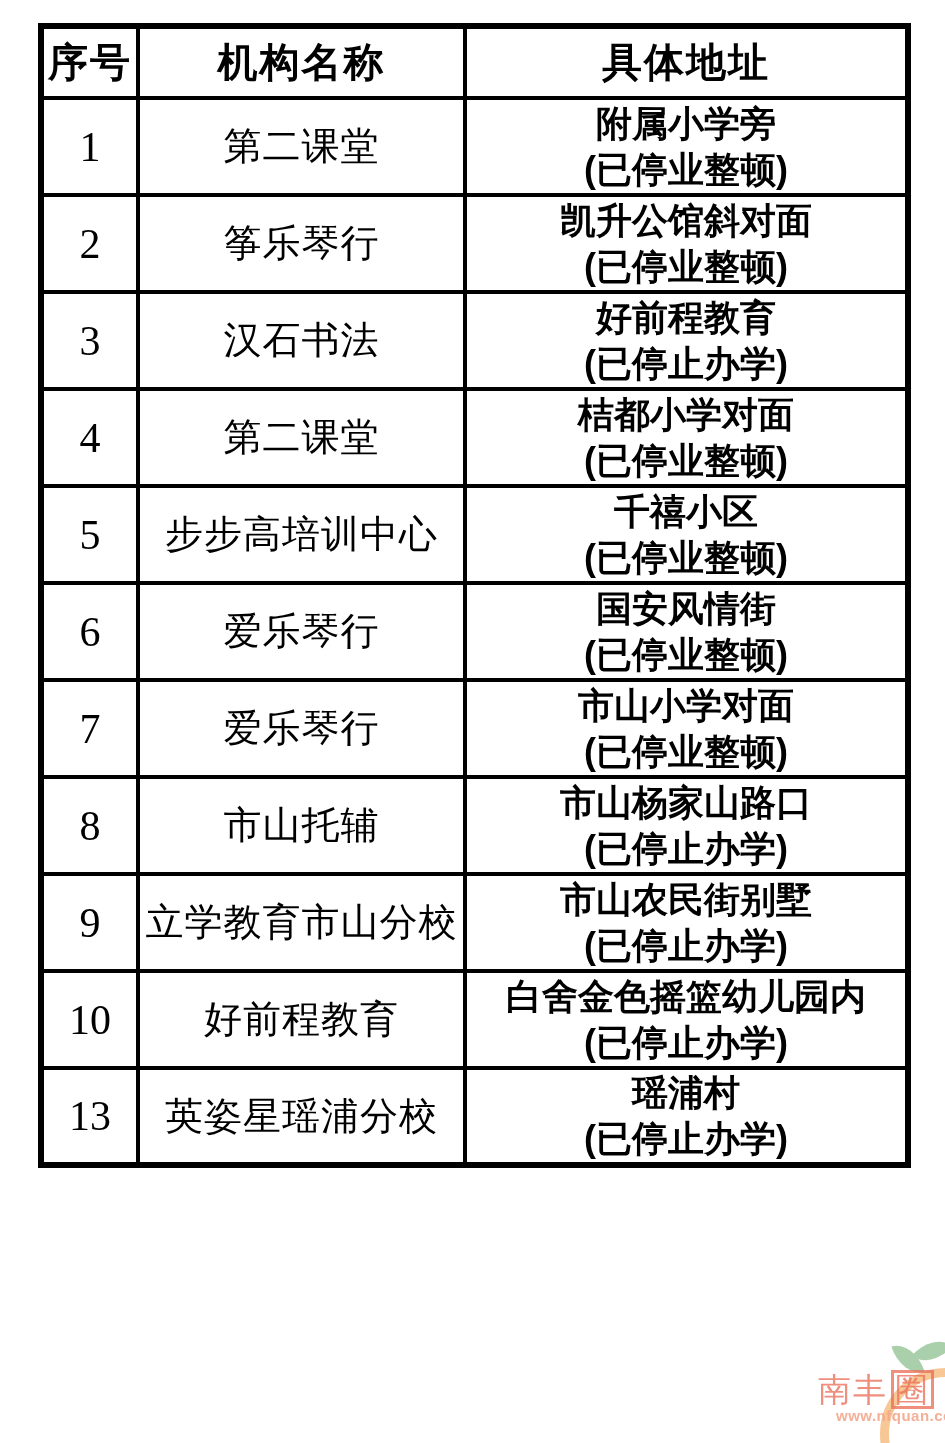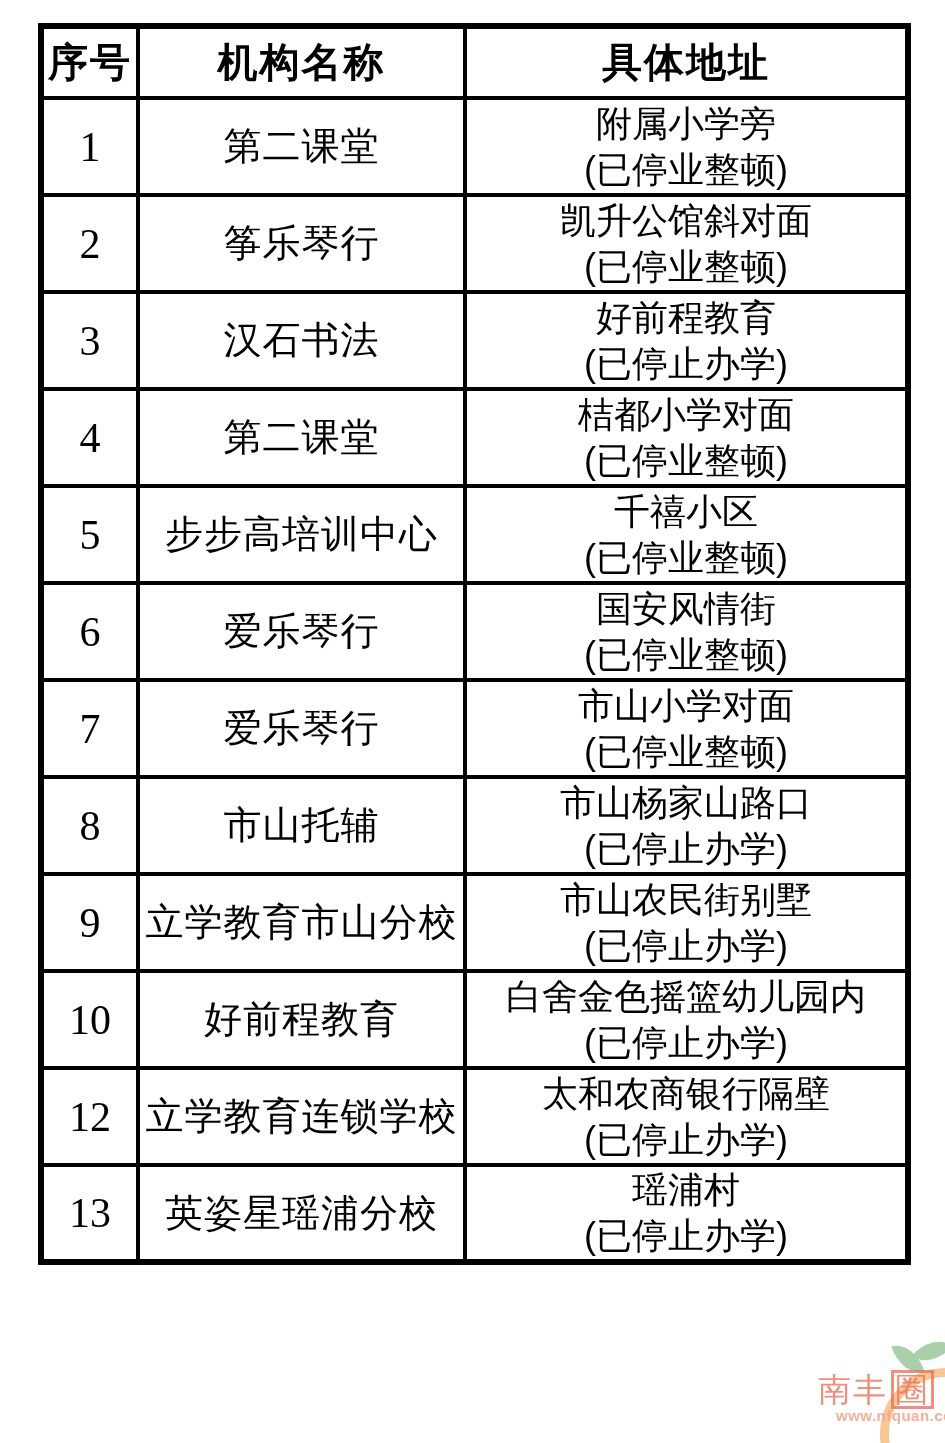--- a/index.html
+++ b/index.html
@@ -52,21 +52,21 @@
     font-weight: 400;
     font-size: 42px;
   }
   td.c-name {
     font-size: 38px;
     font-weight: 500;
     letter-spacing: 1px;
   }
   td.c-addr {
     font-size: 36px;
-    font-weight: 400;
+    font-weight: 700;
     line-height: 46px;
   }
   td.c-addr .addr-line { white-space: nowrap; }
 
   
   .wm { position: absolute; pointer-events: none; }
 
   .wm-ring {
     position: absolute;
     left: 880px;
@@ -206,28 +206,20 @@
     </tr>
     <tr class="data-row">
       <td class="c-num">10</td>
       <td class="c-name">好前程教育</td>
       <td class="c-addr">
         <div class="addr-line">白舍金色摇篮幼儿园内</div>
         <div class="addr-line">(已停止办学)</div>
       </td>
     </tr>
     <tr class="data-row">
-      <td class="c-num">12</td>
-      <td class="c-name">立学教育连锁学校</td>
-      <td class="c-addr">
-        <div class="addr-line">太和农商银行隔壁</div>
-        <div class="addr-line">(已停止办学)</div>
-      </td>
-    </tr>
-    <tr class="data-row">
       <td class="c-num">13</td>
       <td class="c-name">英姿星瑶浦分校</td>
       <td class="c-addr">
         <div class="addr-line">瑶浦村</div>
         <div class="addr-line">(已停止办学)</div>
       </td>
     </tr>
   </tbody>
 </table>
 

